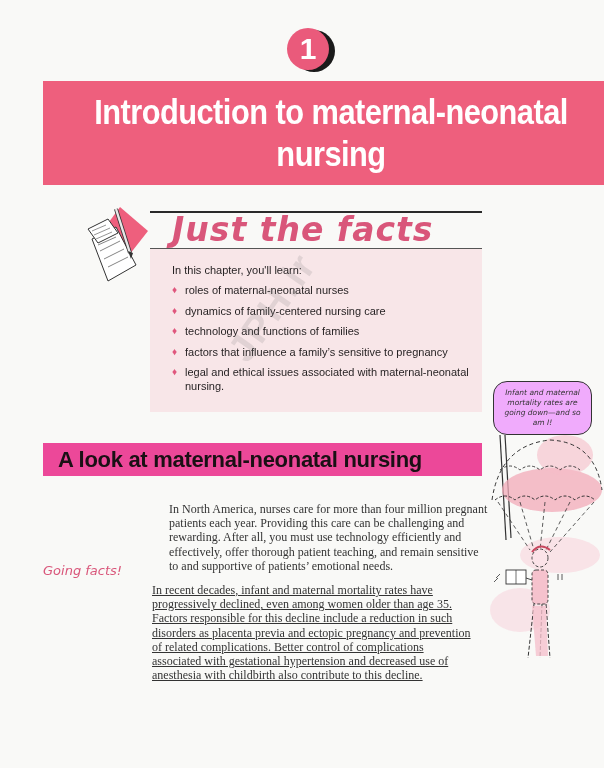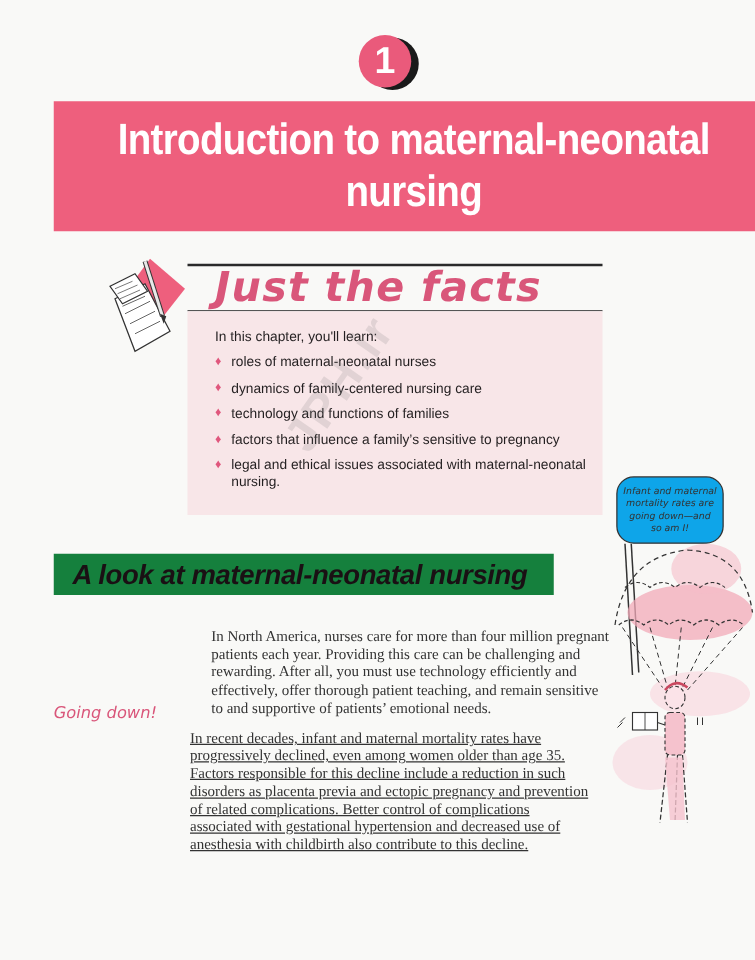--- a/index.html
+++ b/index.html
@@ -152,24 +152,23 @@
       font-size: 38px;
       color: rgba(120,120,120,0.18);
       transform: rotate(-55deg);
       transform-origin: left top;
       letter-spacing: 2px;
     }
     .section-header {
       position: absolute;
       left: 43px;
       top: 443px;
-      width: 400px;
+      width: 439px;
       height: 33px;
-      background: #15803d;
-      font-style: italic;
+      background: #ec4899;
     }
     .section-header h2 {
       margin: 0;
       position: absolute;
       left: 15px;
       top: 2px;
       font-family: "Liberation Sans", sans-serif;
       font-weight: bold;
       font-size: 22px;
       line-height: 30px;
@@ -193,25 +192,25 @@
       top: 563px;
       font-family: "DejaVu Sans", sans-serif;
       font-style: italic;
       font-size: 13px;
       color: #d9567a;
     }
     .speech-bubble {
       position: absolute;
       left: 493px;
       top: 381px;
-      width: 86px;
+      width: 99px;
       height: 54px;
       border: 1.3px solid #333333;
       border-radius: 14px;
-      background: #0ea5e9;
+      background: #f0abfc;
       font-family: "DejaVu Sans", sans-serif;
       font-style: italic;
       font-size: 7.5px;
       line-height: 10px;
       text-align: center;
       color: #333333;
       display: flex;
       align-items: center;
       justify-content: center;
       padding: 0 4px;
@@ -281,21 +280,21 @@
   </li>
 </ul>
 
 <div class="watermark">JPH.ir</div>
 
 <div class="section-header">
   <h2>A look at maternal-neonatal nursing</h2>
 </div>
 
 <p class="body-text para1" style="margin:17px">In North America, nurses care for more than four million pregnant patients each year. Providing this care can be challenging and rewarding. After all, you must use technology efficiently and effectively, offer thorough patient teaching, and remain sensitive to and supportive of patients’ emotional needs.</p>
-<div class="margin-head">Going down!</div>
+<div class="margin-head">Going facts!</div>
 <p class="body-text para2" style="margin:0">In recent decades, infant and maternal mortality rates have progressively declined, even among women older than age 35. Factors responsible for this decline include a reduction in such disorders as placenta previa and ectopic pregnancy and prevention of related complications. Better control of complications associated with gestational hypertension and decreased use of anesthesia with childbirth also contribute to this decline.</p>
 
 <div class="speech-bubble">
   <span>Infant and maternal mortality rates are going down—and so am I!</span>
 </div>
 
 <svg class="parachute-art" viewBox="0 0 134 260">
 
   <path d="M30,5 L36,110" stroke="#333" stroke-width="1.2" fill="none"></path>
   <path d="M35,5 L41,108" stroke="#333" stroke-width="1.2" fill="none"></path>

